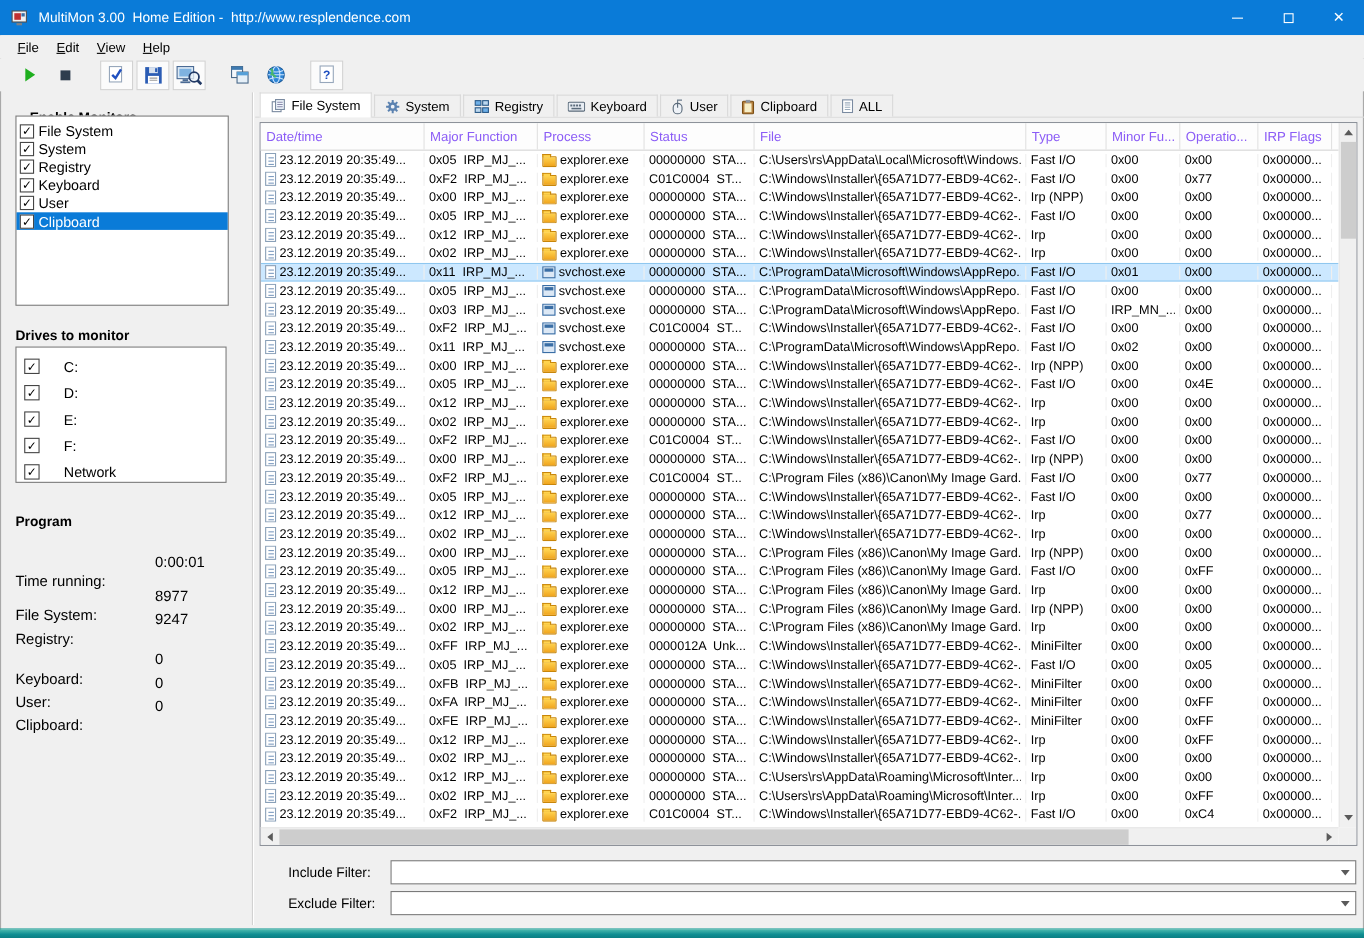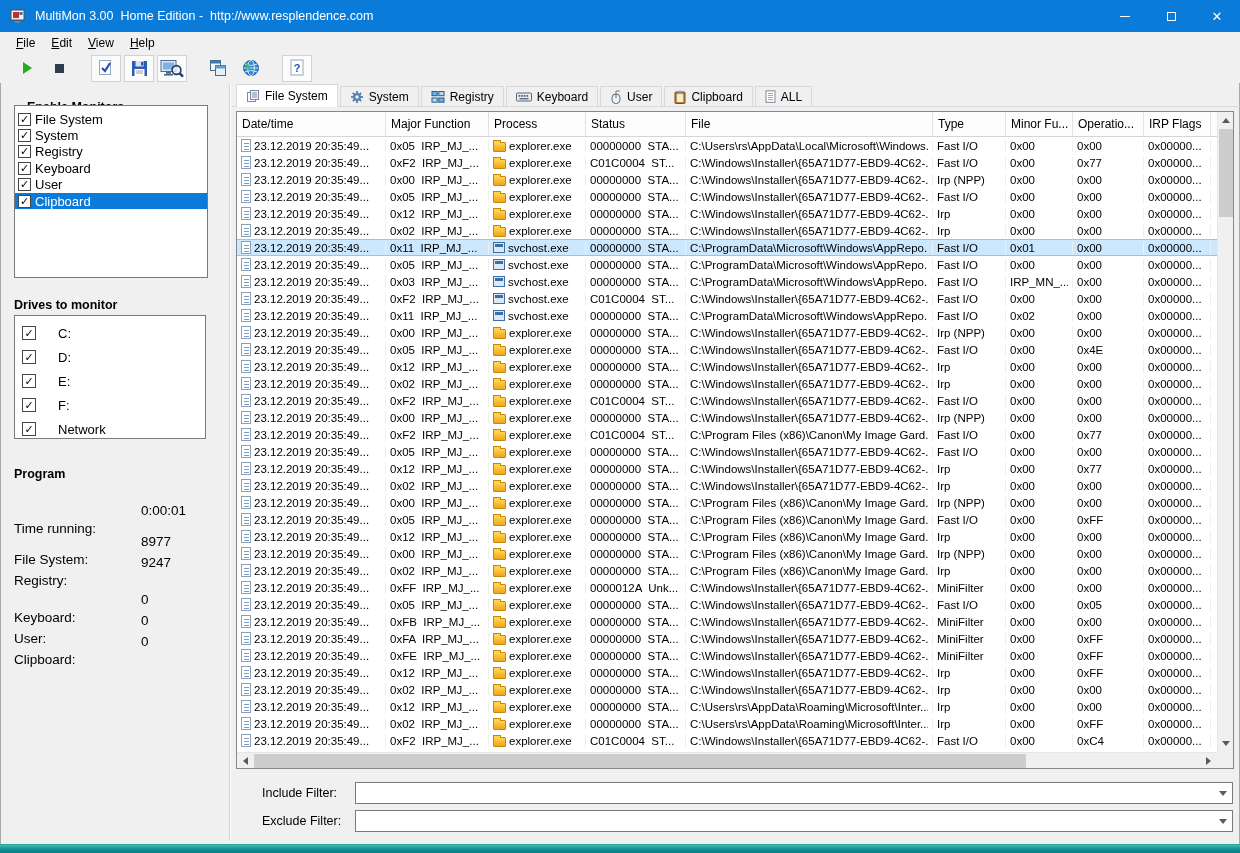--- a/index.html
+++ b/index.html
@@ -48,21 +48,21 @@
   .res-gap1{height:10px;}
   .res-gap2{height:16px;}
   
   .main{position:absolute;left:232px;top:0;right:0;bottom:0;}
   .tabbar{position:absolute;left:0;right:0;top:0;height:23px;display:flex;align-items:flex-end;padding-left:4px;border-bottom:1px solid #d9d9d9;}
   .tab{display:flex;align-items:center;gap:5px;height:20px;padding:0 9px;border:1px solid #d9d9d9;border-bottom:none;background:#f0f0f0;font-size:12px;margin-right:2px;white-space:pre;}
   .tab.active{height:23px;background:#fff;margin-bottom:-1px;z-index:2;}
   .tab-icon{display:flex;}
   
   .tablewrap{position:absolute;left:4px;top:27px;width:998px;height:658px;border:1px solid #828790;background:#fff;}
-  .thead{position:absolute;left:0;top:0;right:16px;height:25px;display:flex;background:#fdfdfd;border-bottom:1px solid #d5d5d5;font-size:12px;color:#000000;}
+  .thead{position:absolute;left:0;top:0;right:16px;height:25px;display:flex;background:#fdfdfd;border-bottom:1px solid #d5d5d5;font-size:12px;color:#8b5cf6;}
   .th{display:flex;align-items:center;padding:0 5px;border-right:1px solid #e2e2e2;overflow:hidden;white-space:pre;}
   .tbody{position:absolute;left:0;top:25px;right:16px;bottom:16px;overflow:hidden;}
   .trow{display:flex;height:17px;align-items:center;}
   .trow.selected{background:#cce8ff;box-shadow:inset 0 1px 0 #8fc7ef,inset 0 -1px 0 #8fc7ef;}
   .tcell{display:flex;align-items:center;padding:0 4px;border-right:1px solid #efefef;overflow:hidden;font-size:11.5px;gap:3px;}
   .ct{white-space:pre;overflow:hidden;}
   .c-date{width:149px;min-width:149px;}
   .c-major{width:103px;min-width:103px;}
   .c-process{width:97px;min-width:97px;}
   .c-status{width:100px;min-width:100px;}

